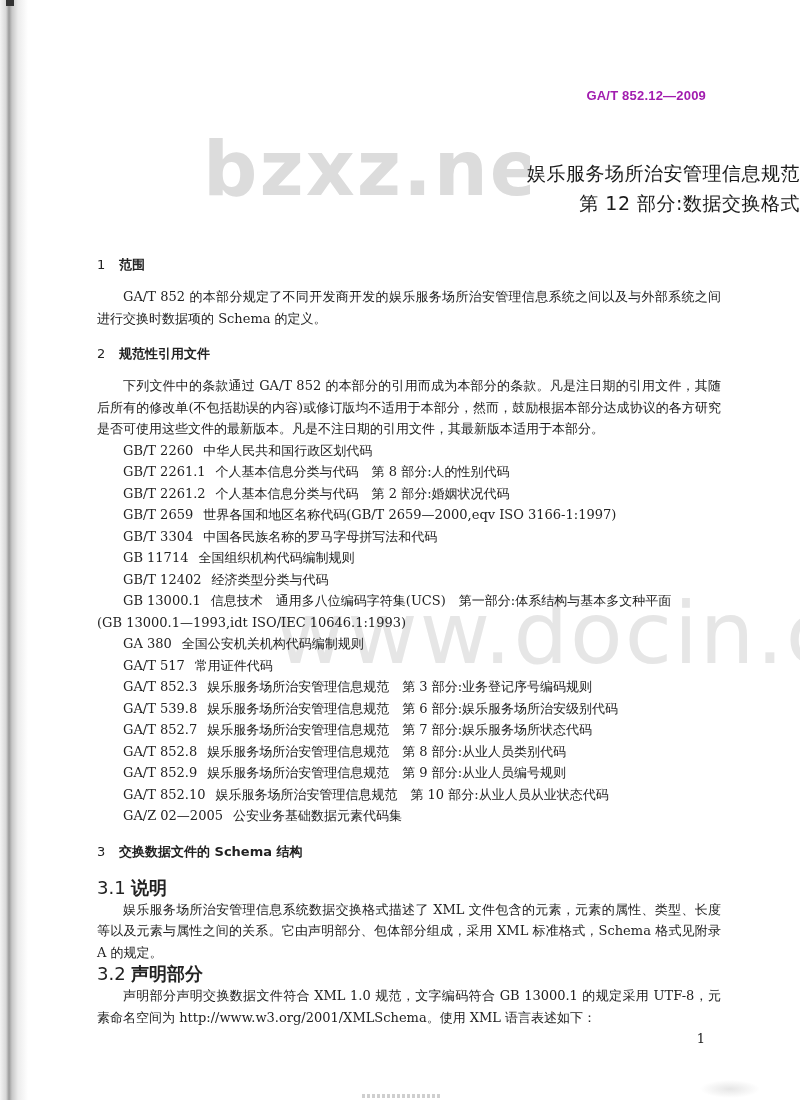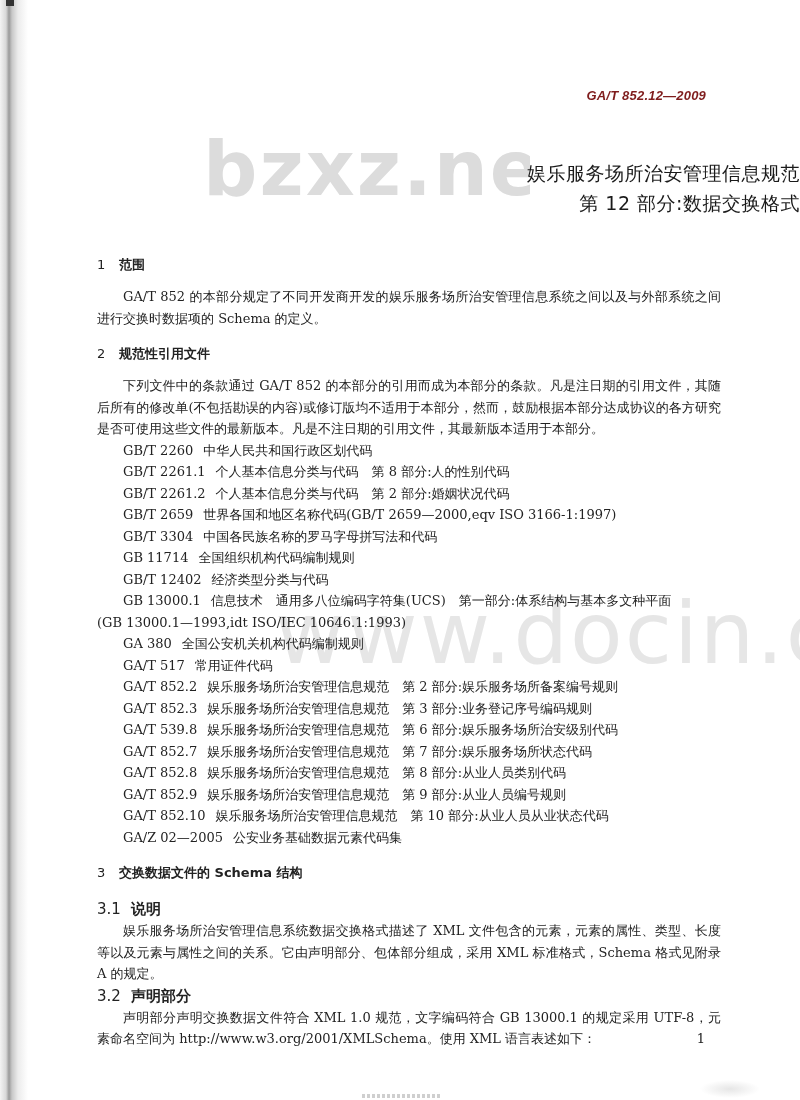--- a/index.html
+++ b/index.html
@@ -9,21 +9,21 @@
     font-family:"DejaVu Serif", "Liberation Serif", serif;
   }
   .binding-shadow {
     position:absolute; left:0; top:0; width:28px; height:1100px;
     background:linear-gradient(to right, #f4f4f4 0px, #d8d8d8 6px, #9a9a9a 9px, #c8c8c8 12px, #ececec 18px, #ffffff 28px);
   }
   .binding-top { position:absolute; left:6px; top:0; width:8px; height:6px; background:#333; }
   .std-code {
     position:absolute; right:94px; top:88px;
     font-family:"Liberation Sans", "DejaVu Sans", sans-serif;
-    font-size:13px; font-weight:bold; letter-spacing:0.2px; color:#7f1d1d;font-style:italic;
+    font-size:13px; font-weight:bold; letter-spacing:0.2px; color:#a21caf;
   }
   .watermark-top {
     position:absolute; left:203px; top:138px; width:327px; height:62px;
     font-family:"DejaVu Sans", sans-serif; font-weight:bold;
     font-size:76px; line-height:62px; color:#dcdcdc; letter-spacing:2px;
     overflow:hidden; white-space:nowrap;
   }
   .watermark-mid {
     position:absolute; left:275px; top:590px;
     font-family:"DejaVu Sans", sans-serif;
@@ -38,21 +38,21 @@
   .content {
     position:absolute; left:97px; top:254px; width:624px;
     font-size:13px; line-height:21.5px; color:#222;
   }
   .h1 {
     font-family:"DejaVu Sans", sans-serif; font-size:13px; font-weight:bold;
     margin:0; line-height:22px;
   }
   .h1 .num { display:inline-block; width:22px; font-weight:normal; }
   .h2 {
-    font-family:"DejaVu Sans", sans-serif; font-size:15px; font-weight:bold;
+    font-family:"DejaVu Sans", sans-serif; font-size:18px; font-weight:bold;
     margin:0; line-height:22px;
   }
   .h2 .num { display:inline-block; width:34px; font-weight:normal; }
   p { margin:0; text-indent:2em; text-align:justify; }
   .gap-s { height:10px; }
   .gap-m { height:14px; }
   .ref { padding-left:26px; white-space:nowrap; }
   .ref .code { margin-right:10px; }
   .ref-cont { padding-left:0; }
   .page-num {
@@ -103,21 +103,20 @@
     <div class="ref"><span class="code">GB/T 2261.1</span><span>个人基本信息分类与代码　第 8 部分:人的性别代码</span></div>
     <div class="ref"><span class="code">GB/T 2261.2</span><span>个人基本信息分类与代码　第 2 部分:婚姻状况代码</span></div>
     <div class="ref"><span class="code">GB/T 2659</span><span>世界各国和地区名称代码(GB/T 2659—2000,eqv ISO 3166-1:1997)</span></div>
     <div class="ref"><span class="code">GB/T 3304</span><span>中国各民族名称的罗马字母拼写法和代码</span></div>
     <div class="ref"><span class="code">GB 11714</span><span>全国组织机构代码编制规则</span></div>
     <div class="ref"><span class="code">GB/T 12402</span><span>经济类型分类与代码</span></div>
     <div class="ref"><span class="code">GB 13000.1</span><span>信息技术　通用多八位编码字符集(UCS)　第一部分:体系结构与基本多文种平面</span></div>
     <div class="ref-cont">(GB 13000.1—1993,idt ISO/IEC 10646.1:1993)</div>
     <div class="ref"><span class="code">GA 380</span><span>全国公安机关机构代码编制规则</span></div>
     <div class="ref"><span class="code">GA/T 517</span><span>常用证件代码</span></div>
-    <div class="ref"><span class="code">GA/T 852.2</span><span>娱乐服务场所治安管理信息规范　第 2 部分:娱乐服务场所备案编号规则</span></div>
     <div class="ref"><span class="code">GA/T 852.3</span><span>娱乐服务场所治安管理信息规范　第 3 部分:业务登记序号编码规则</span></div>
     <div class="ref"><span class="code">GA/T 539.8</span><span>娱乐服务场所治安管理信息规范　第 6 部分:娱乐服务场所治安级别代码</span></div>
     <div class="ref"><span class="code">GA/T 852.7</span><span>娱乐服务场所治安管理信息规范　第 7 部分:娱乐服务场所状态代码</span></div>
     <div class="ref"><span class="code">GA/T 852.8</span><span>娱乐服务场所治安管理信息规范　第 8 部分:从业人员类别代码</span></div>
     <div class="ref"><span class="code">GA/T 852.9</span><span>娱乐服务场所治安管理信息规范　第 9 部分:从业人员编号规则</span></div>
     <div class="ref"><span class="code">GA/T 852.10</span><span>娱乐服务场所治安管理信息规范　第 10 部分:从业人员从业状态代码</span></div>
     <div class="ref"><span class="code">GA/Z 02—2005</span><span>公安业务基础数据元素代码集</span></div>
   </div>
   <div class="gap-m"></div>
 

